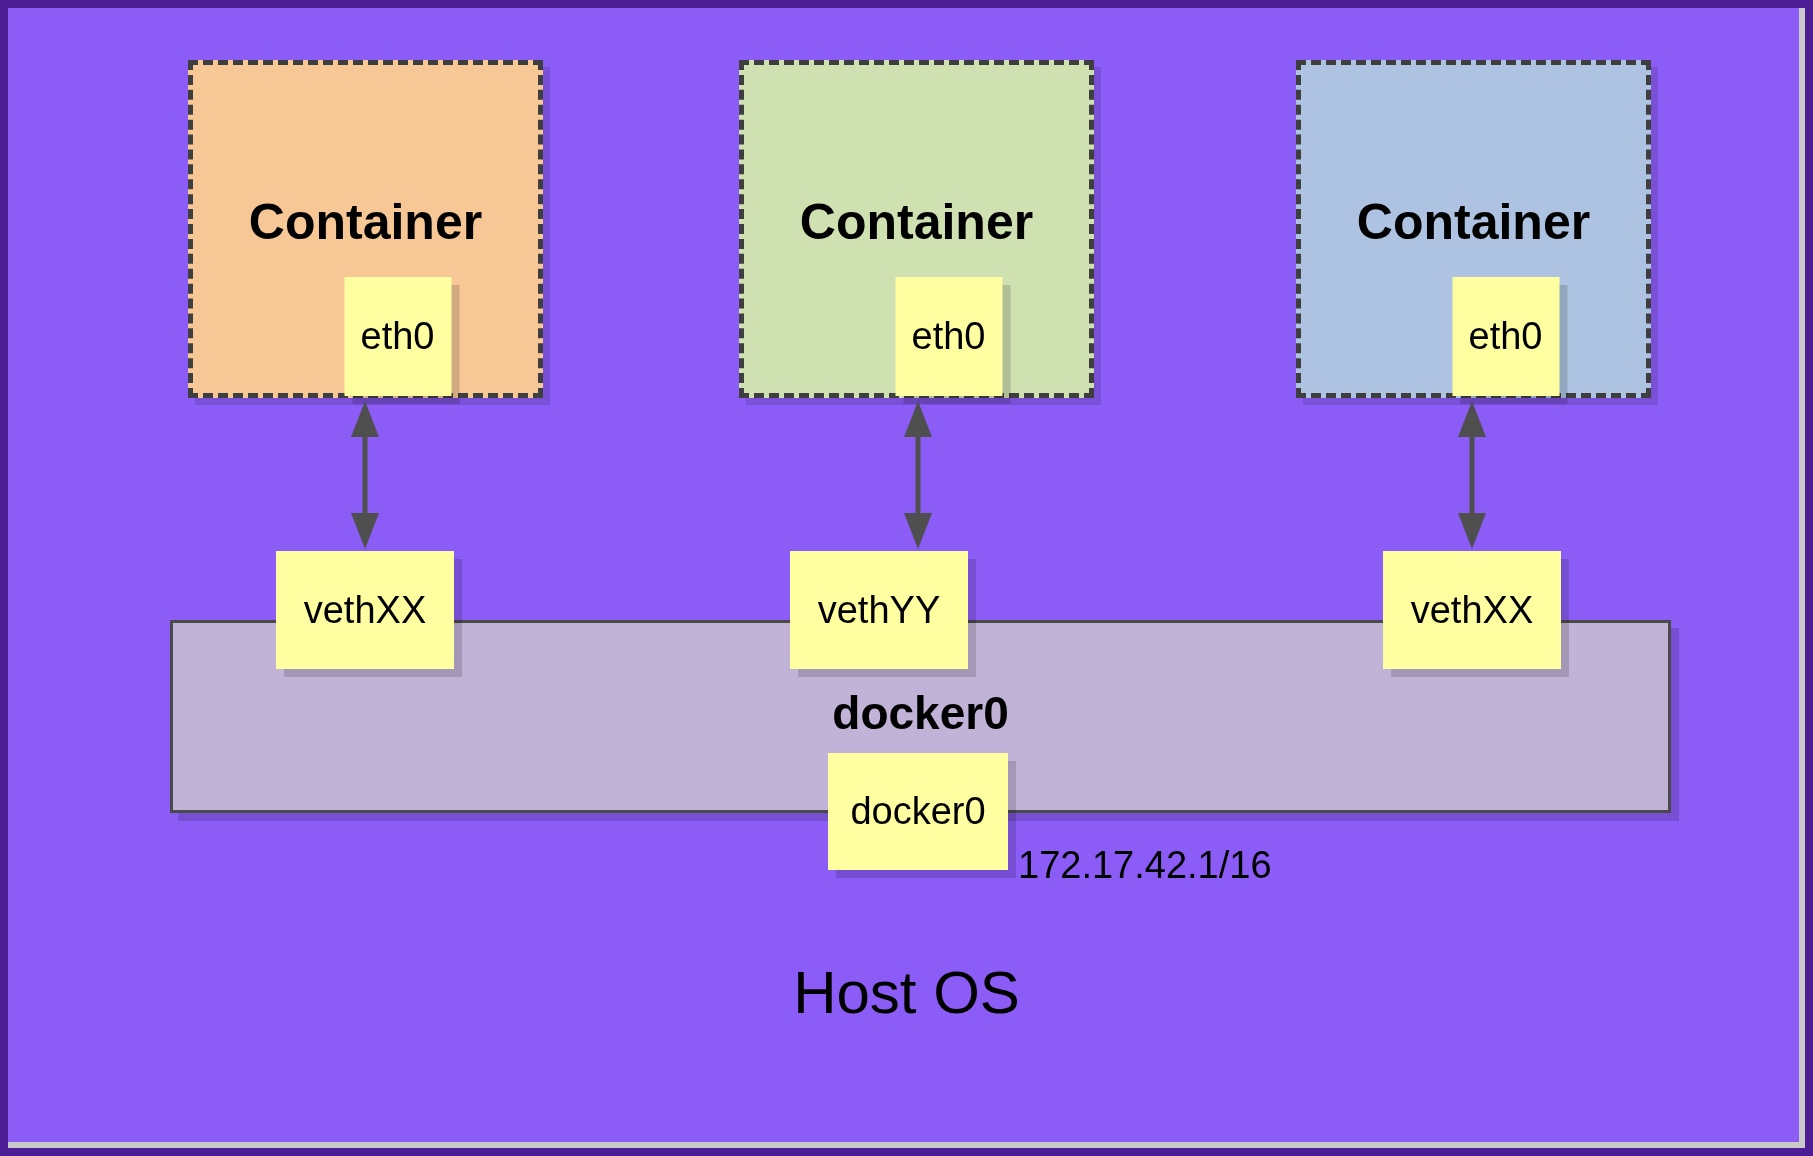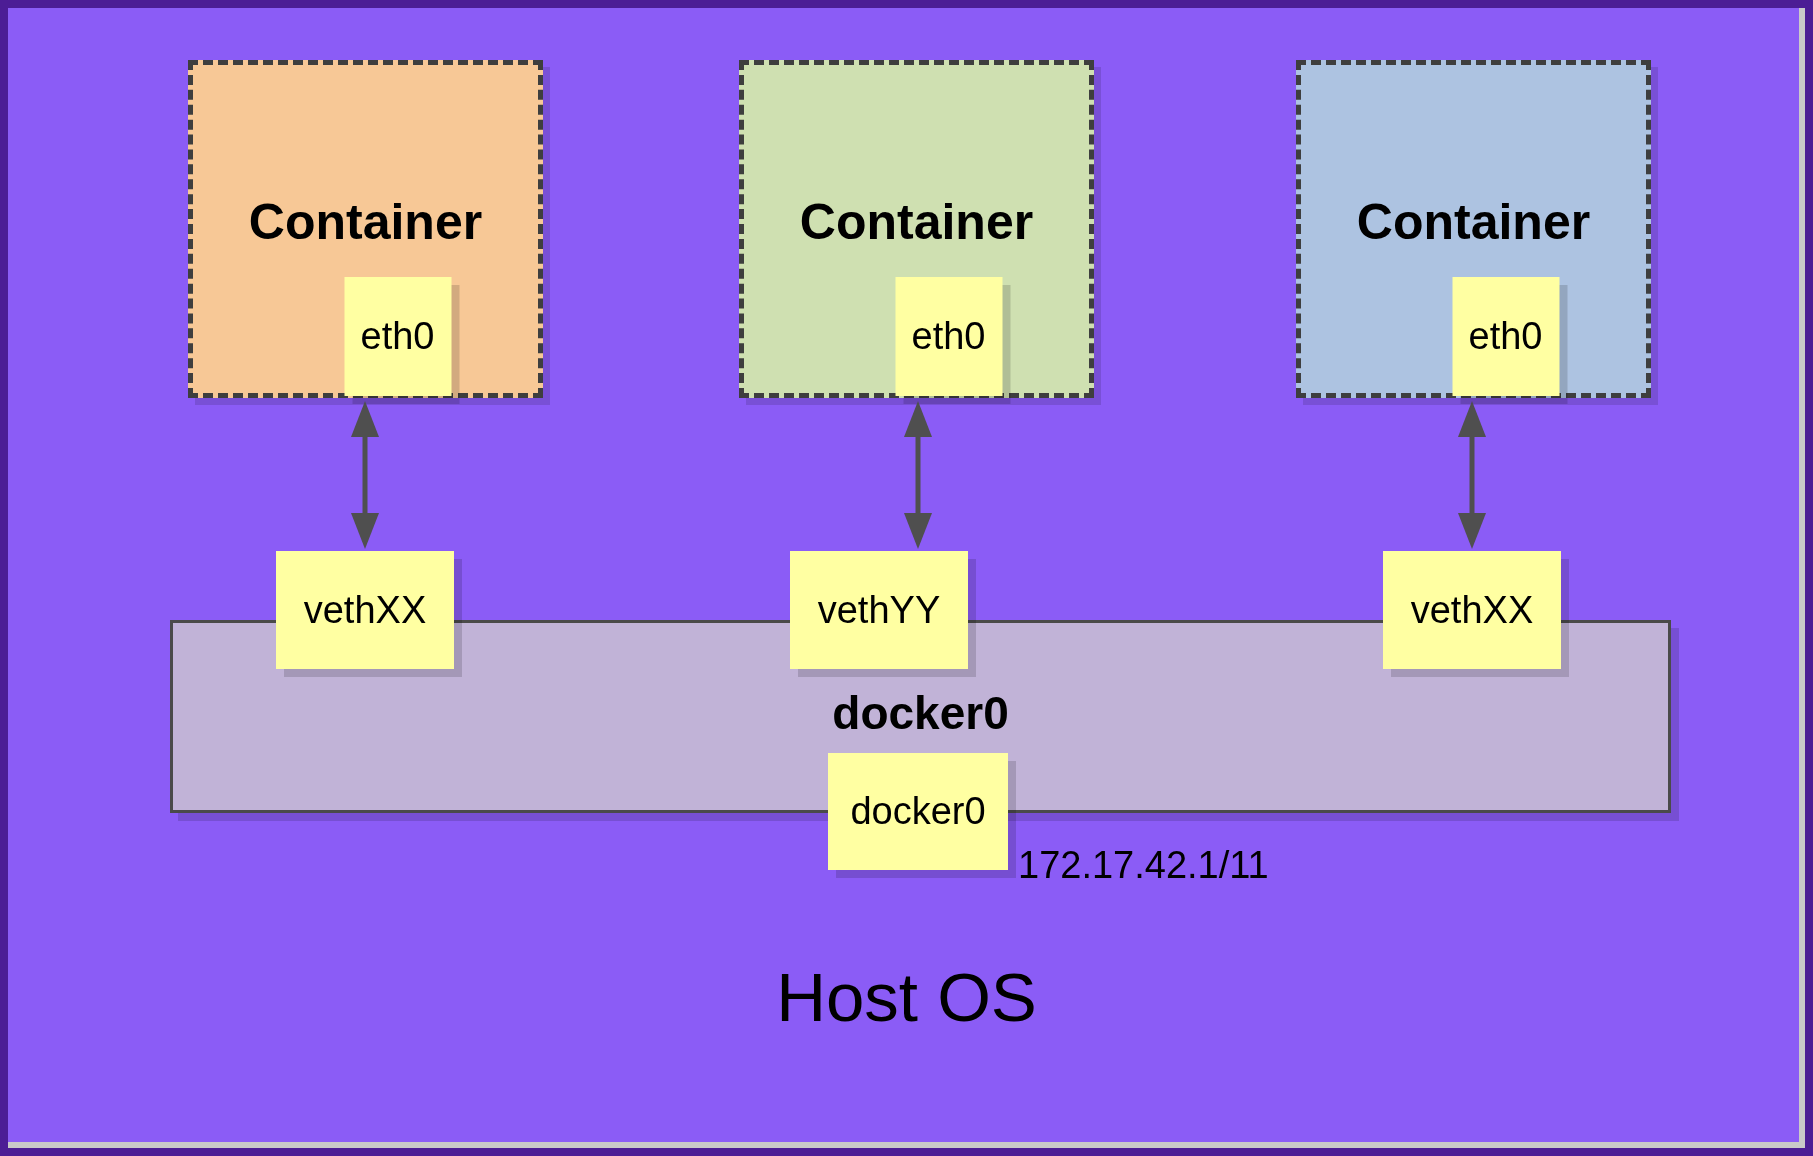--- a/index.html
+++ b/index.html
@@ -124,21 +124,21 @@
     color: #000;
     z-index: 3;
   }
 
   .host-label {
     position: absolute;
     left: 0;
     top: 950px;
     width: 100%;
     text-align: center;
-    font-size: 69px;
+    font-size: 60px;
     font-weight: normal;
     color: #000;
   }
 </style>
 </head>
 <body>
 
 <div class="frame">
 
   <div class="container-box c1" style="background: rgb(247, 200, 150);">
@@ -193,17 +193,17 @@
   <div class="iface-box veth-box v2">
     <span>vethYY</span>
   </div>
   <div class="iface-box veth-box v3">
     <span>vethXX</span>
   </div>
 
   <div class="iface-box bridge-iface-box">
     <span>docker0</span>
   </div>
-  <div class="bridge-ip">172.17.42.1/11</div>
+  <div class="bridge-ip">172.17.42.1/16</div>
 
   <div class="host-label">Host OS</div>
 
 </div>
 
 </body></html>

